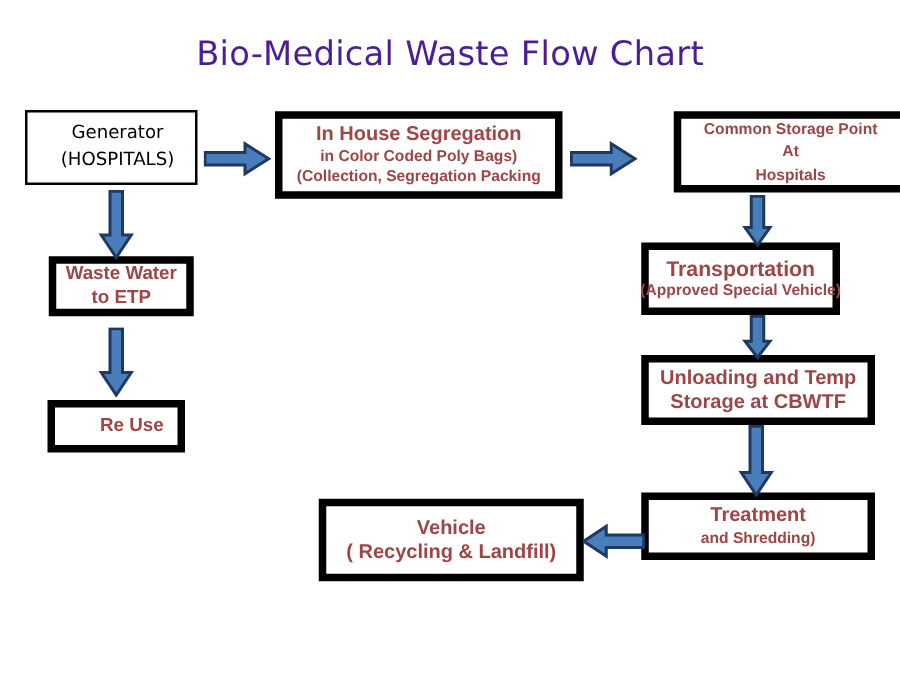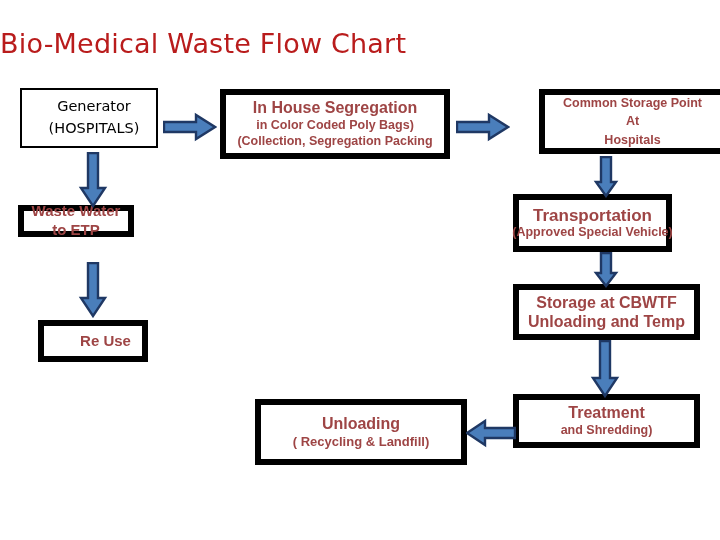--- a/index.html
+++ b/index.html
@@ -18,25 +18,25 @@
     width: 720px;
     height: 540px;
   }
 
   
   .title {
     position: absolute;
     left: 0;
     top: 28px;
     width: 720px;
-    text-align: left;
+    text-align: center;
     font-family: "DejaVu Sans", sans-serif;
     font-size: 27px;
     font-weight: 400;
-    color: #b91c1c;
+    color: #4c1d95;
     letter-spacing: 0.2px;
     white-space: nowrap;
   }
 
   
   .box {
     position: absolute;
     box-sizing: border-box;
     background: #ffffff;
     border: 6px solid #000000;
@@ -87,21 +87,21 @@
   .b-transport .t-sub  { font-size: 12.5px; }
 
   .b-unloading .t-main { font-size: 16px; line-height: 1.2; }
 
   .b-reuse .t-main { font-size: 15px; }
 
   .b-treatment .t-main { font-size: 16px; margin-bottom: 1px; }
   .b-treatment .t-sub  { font-size: 12.5px; line-height: 1.2; }
 
   .b-disposal .t-main { font-size: 16px; margin-bottom: 2px; }
-  .b-disposal .t-sub  { font-size: 13px; }
+  .b-disposal .t-sub  { font-size: 16px; }
 
   
   .arrow {
     position: absolute;
   }
   .arrow svg { display: block; }
 </style>
 </head>
 <body>
 
@@ -119,46 +119,46 @@
     <span class="t-sub">in Color Coded Poly Bags)</span>
     <span class="t-sub">(Collection, Segregation Packing</span>
   </div>
 
   <div class="box b-storage" style="left:539px; top:89px; width:187px; height:65px;">
     <span class="t-main">Common Storage Point</span>
     <span class="t-main">At</span>
     <span class="t-main">Hospitals</span>
   </div>
 
-  <div class="box b-wastewater" style="left:18px; top:205px; width:116px; height:32px;">
+  <div class="box b-wastewater" style="left:39px; top:205px; width:116px; height:48px;">
     <span class="t-main">Waste Water</span>
     <span class="t-main">to ETP</span>
   </div>
 
   <div class="box b-transport" style="left:513px; top:194px; width:159px; height:58px;">
     <span class="t-main">Transportation</span>
     <span class="t-sub">(Approved Special Vehicle)</span>
   </div>
 
   <div class="box b-unloading" style="left:513px; top:284px; width:187px; height:56px;">
+    <span class="t-main">Unloading and Temp</span>
     <span class="t-main">Storage at  CBWTF</span>
-    <span class="t-main">Unloading and Temp</span>
   </div>
 
   <div class="box b-reuse" style="left:38px; top:320px; width:110px; height:42px;padding-left:25px;">
     <span class="t-main">Re Use</span>
   </div>
 
   <div class="box b-treatment" style="left:513px; top:394px; width:187px; height:54px;">
     <span class="t-main">Treatment</span>
     <span class="t-sub">and Shredding)</span>
   </div>
 
   <div class="box b-disposal" style="left:255px; top:399px; width:212px; height:66px;">
-    <span class="t-main">Unloading</span>
+    <span class="t-main">Vehicle</span>
     <span class="t-sub">( Recycling &amp; Landfill)</span>
   </div>
 
   <div class="arrow" style="left:163px; top:112px;">
     <svg width="54" height="30" viewBox="0 0 54 30">
       <polygon points="1,10 33,10 33,3 52,15 33,27 33,20 1,20" fill="#4A7EBB" stroke="#1F3864" stroke-width="2.4" stroke-linejoin="miter"></polygon>
     </svg>
   </div>
 
   <div class="arrow" style="left:456px; top:112px;">

